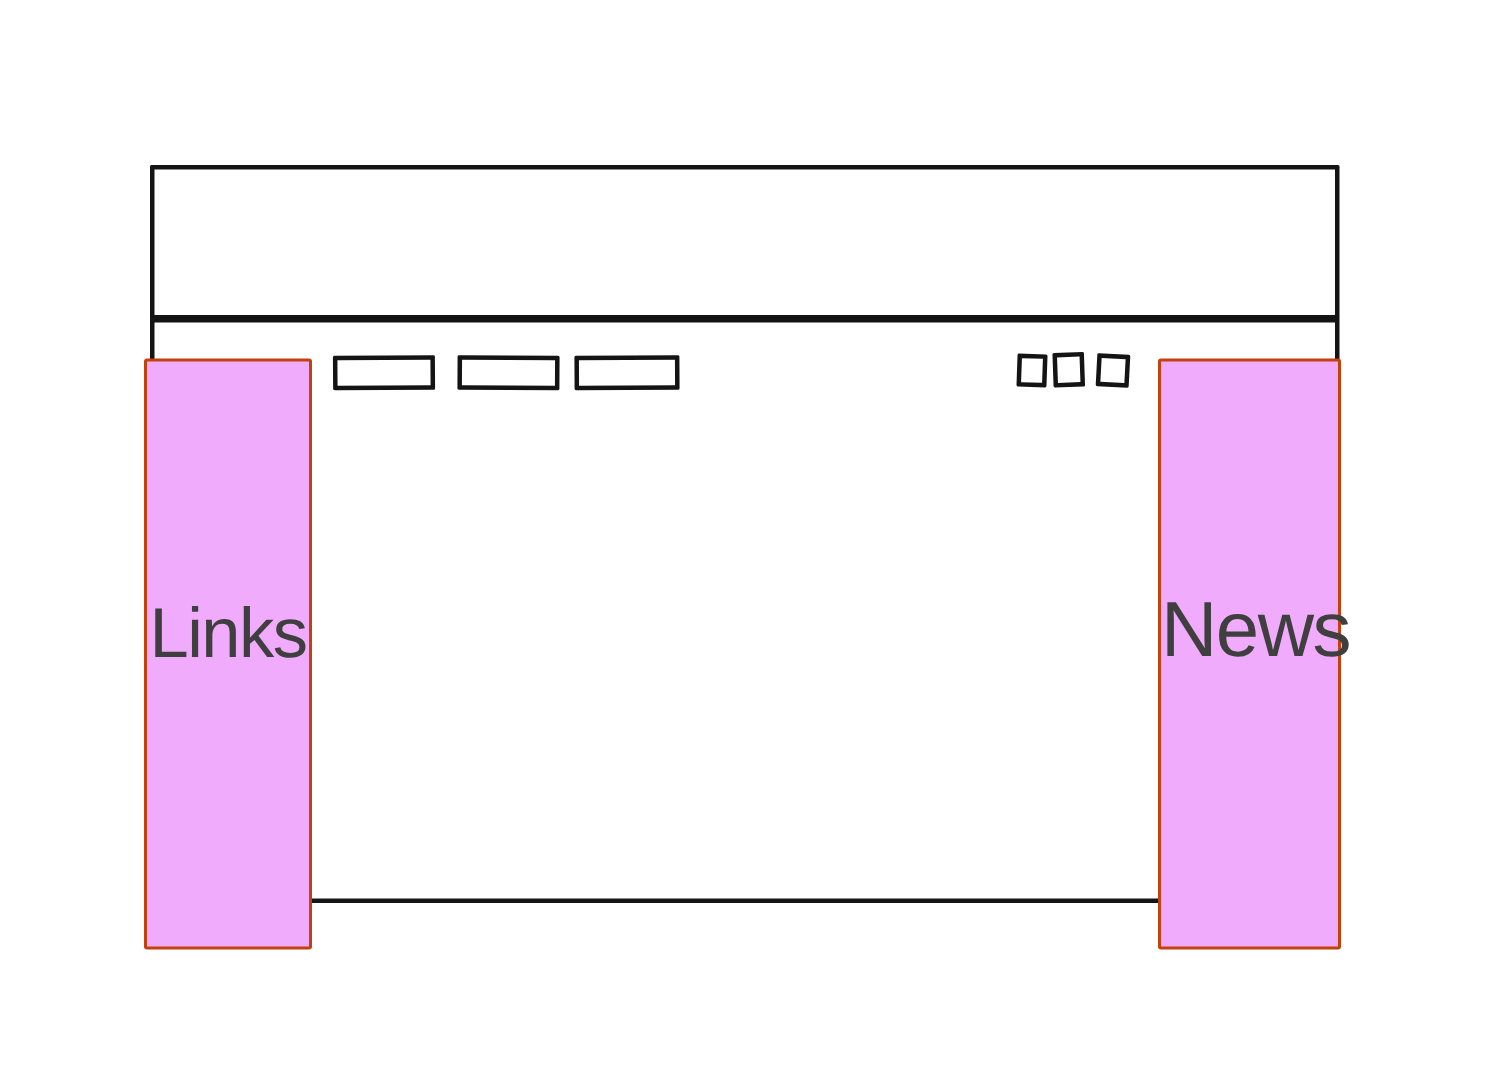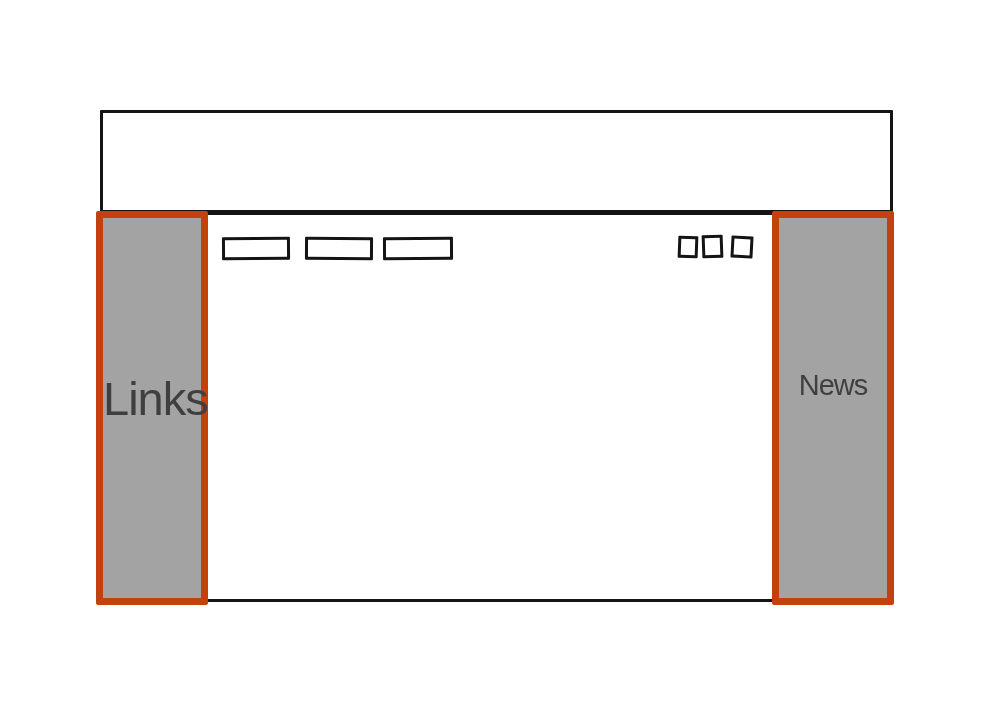--- a/index.html
+++ b/index.html
@@ -56,24 +56,25 @@
     z-index: 3;
     border-radius: 1px;
   }
   .icon-sq.s1 { left: 678px; top: 236px; width: 20px; height: 22px; transform: rotate(2deg); }
   .icon-sq.s2 { left: 702px; top: 235px; width: 21px; height: 23px; transform: rotate(-2deg); }
   .icon-sq.s3 { left: 731px; top: 236px; width: 22px; height: 22px; transform: rotate(3deg); }
   
   .red-box {
     position: absolute;
     box-sizing: border-box;
-    border: 7px solid #c2410c;
-    background: #a3a3a3;
+    border: 2px solid #c2410c;
+    background: #f0abfc;
     z-index: 2;
     border-radius: 2px;
+    margin-top: 28px;
   }
   .links-box {
     left: 96px; top: 211px;
     width: 112px; height: 394px;
   }
   .news-box {
     left: 772px; top: 211px;
     width: 122px; height: 394px;
   }
   .box-label {
@@ -85,21 +86,21 @@
     line-height: 1.05;
     white-space: nowrap;
     letter-spacing: -1px;
   }
   .links-box .box-label {
     top: 156px;
     font-size: 47px;
   }
   .news-box .box-label {
     top: 152px;
-    font-size: 29px;
+    font-size: 52px;
   }
 </style>
 </head>
 <body>
 
 <div class="canvas">
 
   <div class="sketch-box header-box"></div>
 
   <div class="sketch-box content-box"></div>

